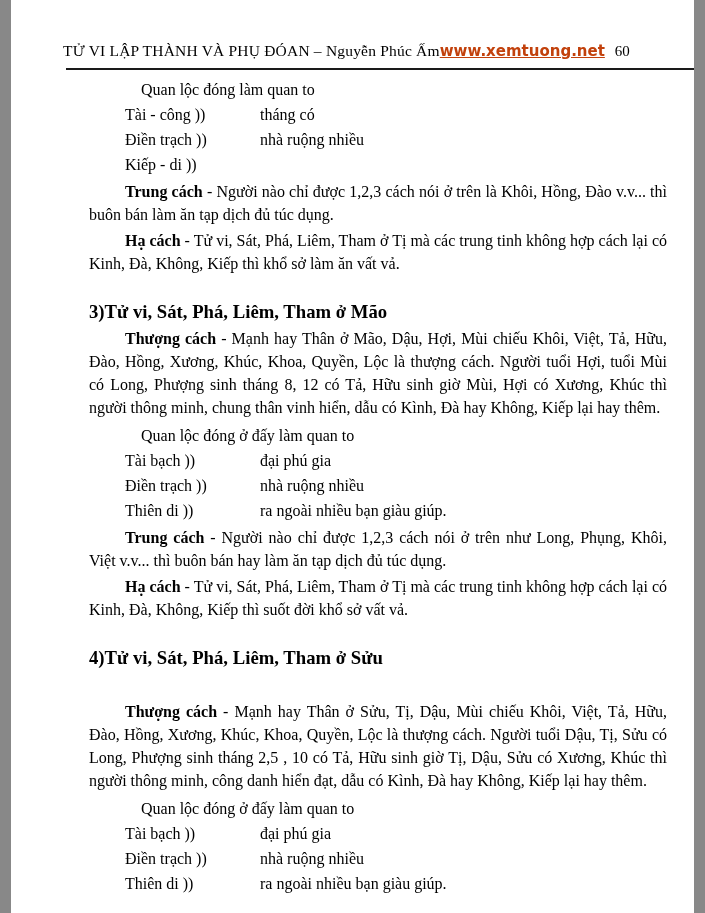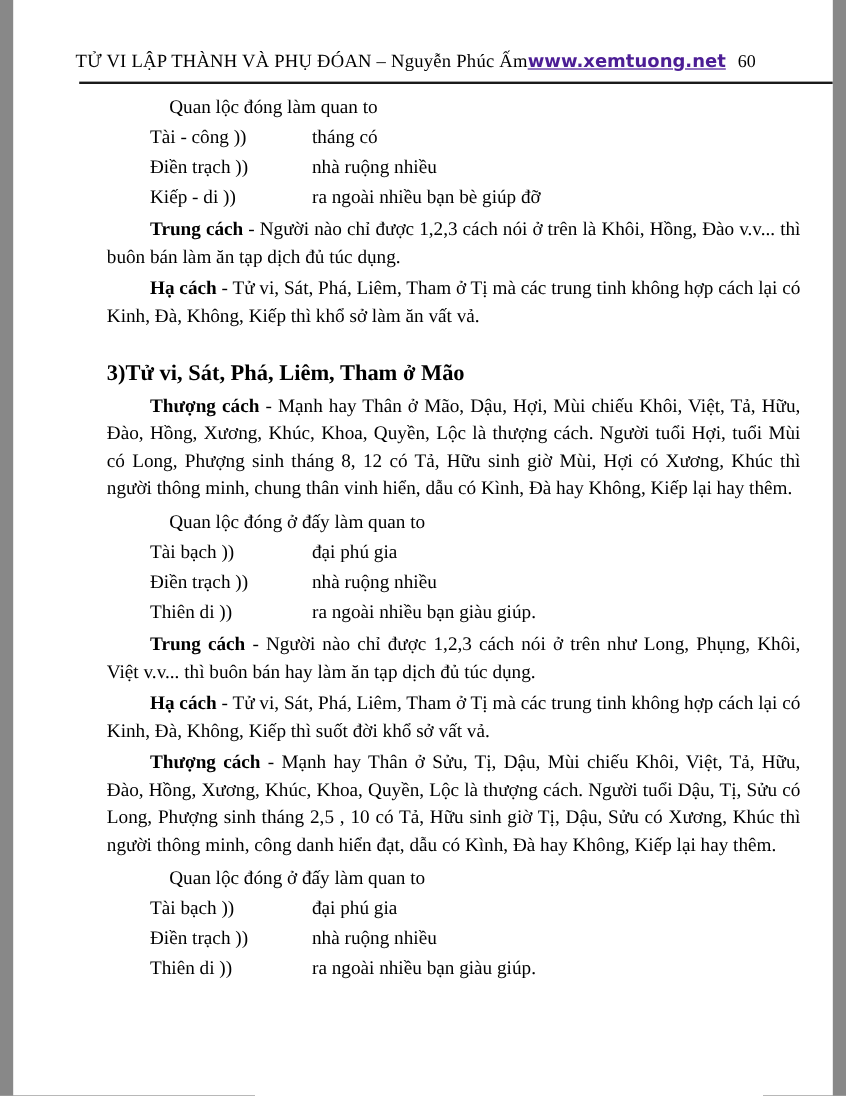--- a/index.html
+++ b/index.html
@@ -24,21 +24,21 @@
     padding-right: 74px;
     font-size: 15.5px;
     white-space: nowrap;
   }
   .header-title { letter-spacing: 0.2px; }
   .header-right { display: flex; align-items: baseline; gap: 10px; }
   .website-link {
     font-family: "DejaVu Sans", "Liberation Sans", sans-serif;
     font-weight: bold;
     font-size: 15px;
-    color: #4c1d95;
+    color: #c2410c;
     text-decoration: underline;
     cursor: pointer;
   }
   .page-number { font-size: 15px; }
   .header-rule {
     position: absolute;
     top: 68px; left: 55px; right: 0;
     border-top: 2px solid #1a1a1a;
   }
   
@@ -87,21 +87,20 @@
     <div class="row">
       <span class="palace-label">Tài - công ))</span>
       <span class="palace-value">tháng có</span>
     </div>
     <div class="row">
       <span class="palace-label">Điền trạch ))</span>
       <span class="palace-value">nhà ruộng nhiều</span>
     </div>
     <div class="row">
       <span class="palace-label">Kiếp - di ))</span>
-      <span class="palace-value">ra ngoài nhiều bạn bè giúp đỡ</span>
     </div>
 
     <p class="para"><b>Trung cách</b><span> - Người nào chỉ được 1,2,3 cách nói ở trên là Khôi, Hồng, Đào v.v... thì buôn bán làm ăn tạp dịch đủ túc dụng.</span></p>
 
     <p class="para"><b>Hạ cách</b><span> - Tử vi, Sát, Phá, Liêm, Tham ở Tị mà các trung tinh không hợp cách lại có Kinh, Đà, Không, Kiếp thì khổ sở làm ăn vất vả.</span></p>
 
     <h3 class="section-heading">3)Tử vi, Sát, Phá, Liêm, Tham ở Mão</h3>
 
     <p class="para"><b>Thượng cách</b><span> - Mạnh hay Thân ở Mão, Dậu, Hợi, Mùi chiếu Khôi, Việt, Tả, Hữu, Đào, Hồng, Xương, Khúc, Khoa, Quyền, Lộc là thượng cách. Người tuổi Hợi, tuổi Mùi có Long, Phượng sinh tháng 8, 12 có Tả, Hữu sinh giờ Mùi, Hợi có Xương, Khúc thì người thông minh, chung thân vinh hiển, dẫu có Kình, Đà hay Không, Kiếp lại hay thêm.</span></p>
 
@@ -118,20 +117,21 @@
     </div>
     <div class="row">
       <span class="palace-label">Thiên di ))</span>
       <span class="palace-value">ra ngoài nhiều bạn giàu giúp.</span>
     </div>
 
     <p class="para"><b>Trung cách</b><span> - Người nào chỉ được 1,2,3 cách nói ở trên như Long, Phụng, Khôi, Việt v.v... thì buôn bán hay làm ăn tạp dịch đủ túc dụng.</span></p>
 
     <p class="para"><b>Hạ cách</b><span> - Tử vi, Sát, Phá, Liêm, Tham ở Tị mà các trung tinh không hợp cách lại có Kinh, Đà, Không, Kiếp thì suốt đời khổ sở vất vả.</span></p>
 
+    <h3 class="section-heading big-gap-below">4)Tử vi, Sát, Phá, Liêm, Tham ở Sửu</h3>
 
     <p class="para"><b>Thượng cách</b><span> - Mạnh hay Thân ở Sửu, Tị, Dậu,  Mùi chiếu Khôi, Việt, Tả, Hữu, Đào, Hồng, Xương, Khúc, Khoa, Quyền, Lộc là thượng cách. Người tuổi Dậu, Tị, Sửu có Long, Phượng sinh tháng 2,5 , 10 có Tả, Hữu sinh giờ Tị, Dậu, Sửu có Xương, Khúc thì người thông minh, công danh hiển đạt, dẫu có Kình, Đà hay Không, Kiếp lại hay thêm.</span></p>
 
     <div class="gap-sm"></div>
     <div class="indent-line">Quan lộc đóng ở đấy làm quan to</div>
 
     <div class="row">
       <span class="palace-label">Tài bạch ))</span>
       <span class="palace-value">đại phú gia</span>
     </div>

